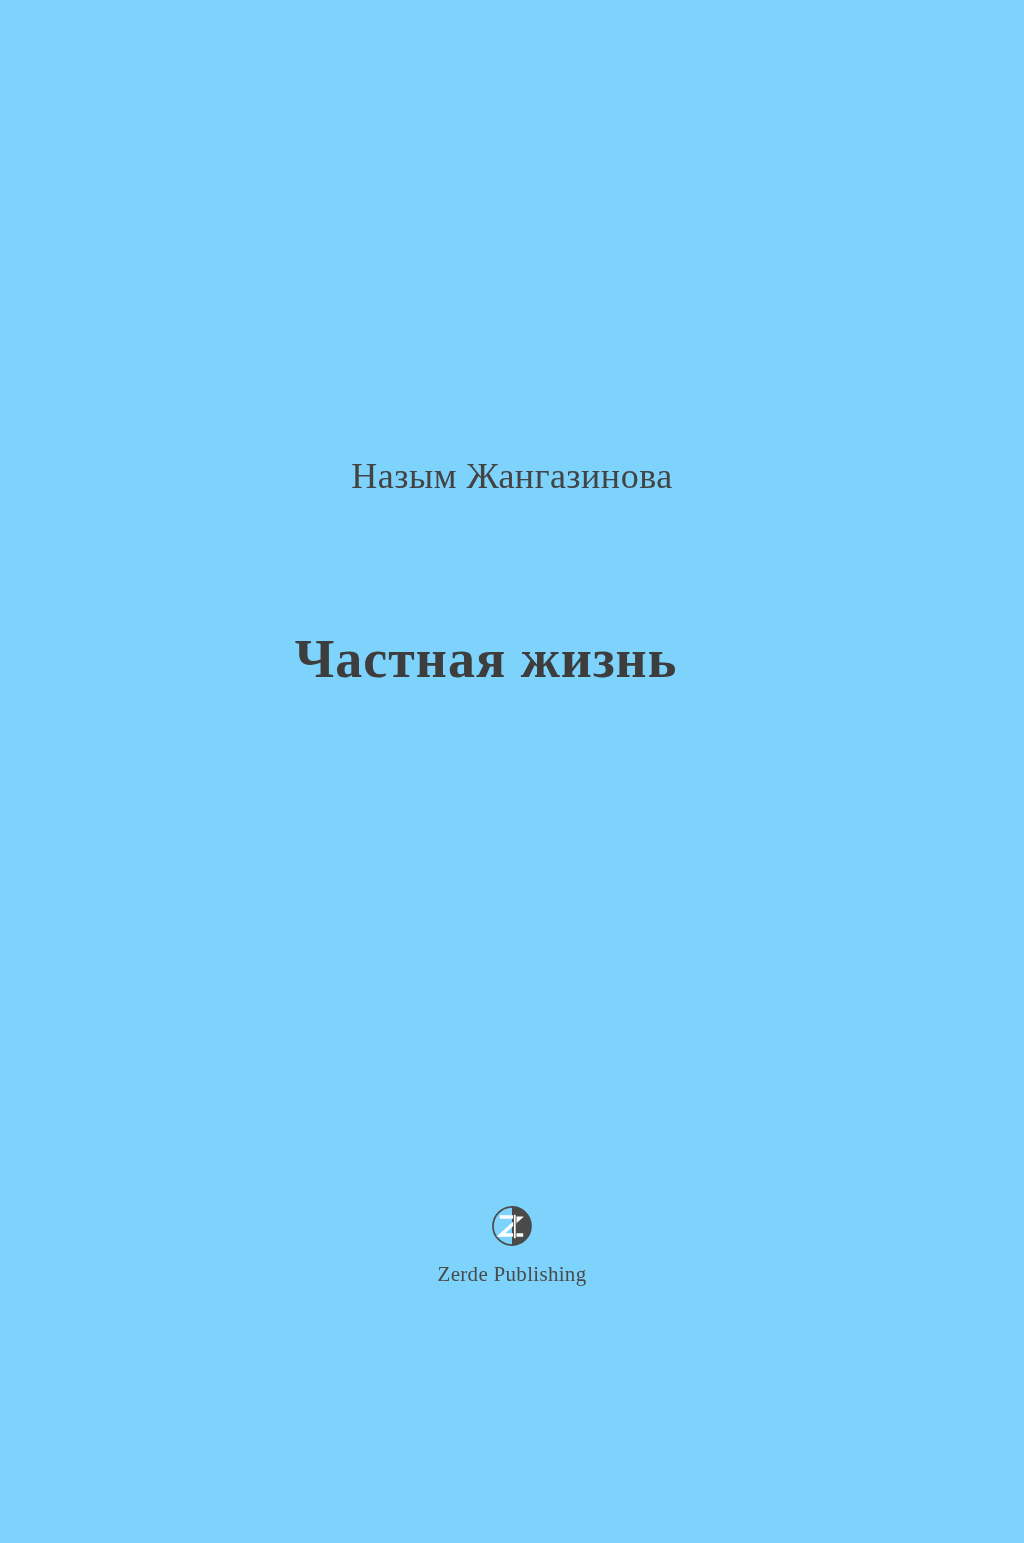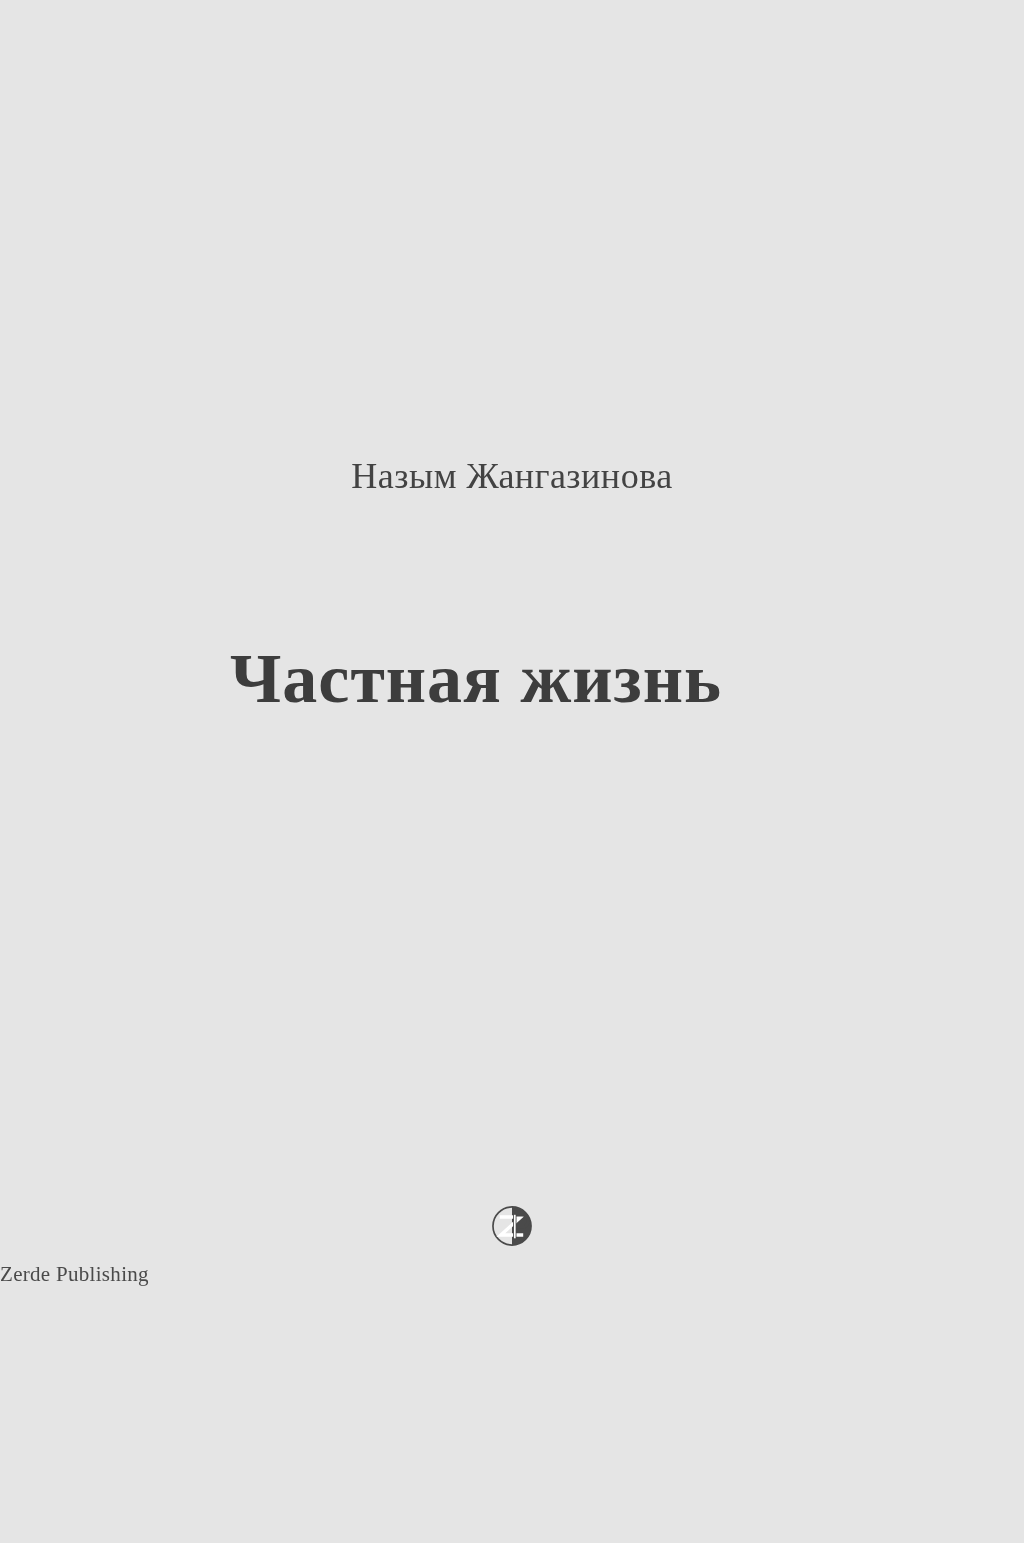--- a/index.html
+++ b/index.html
@@ -5,53 +5,53 @@
   html, body {
     margin: 0;
     padding: 0;
     background: #ffffff;
   }
   .page {
     position: relative;
     width: 1024px;
     height: 1543px;
     margin: 0 auto;
-    background: #e5e5e5;
+    background: #7dd3fc;
     overflow: hidden;
     font-family: "Liberation Serif", "DejaVu Serif", serif;
     color: #3a3a3a;
   }
   .author {
     position: absolute;
     top: 455px;
     left: 0;
     width: 1024px;
     text-align: center;
     font-size: 36px;
     letter-spacing: 0.5px;
     color: #434343;
     font-weight: 400;
   }
   .title {
     position: absolute;
     top: 592px;
-    left: 4px;
+    left: 14px;
     width: 944px;
     text-align: center;
-    font-size: 70px;
+    font-size: 54px;
     font-weight: 700;
     letter-spacing: 1px;
     color: #3d3d3d;
   }
   .publisher-block {
     position: absolute;
     top: 1198px;
     left: 0;
     width: 1024px;
-    text-align: left;
+    text-align: center;
   }
   .publisher-logo {
     display: block;
     margin: 0 auto;
     width: 56px;
     height: 56px;
   }
   .publisher-name {
     margin-top: 8px;
     font-size: 21px;

